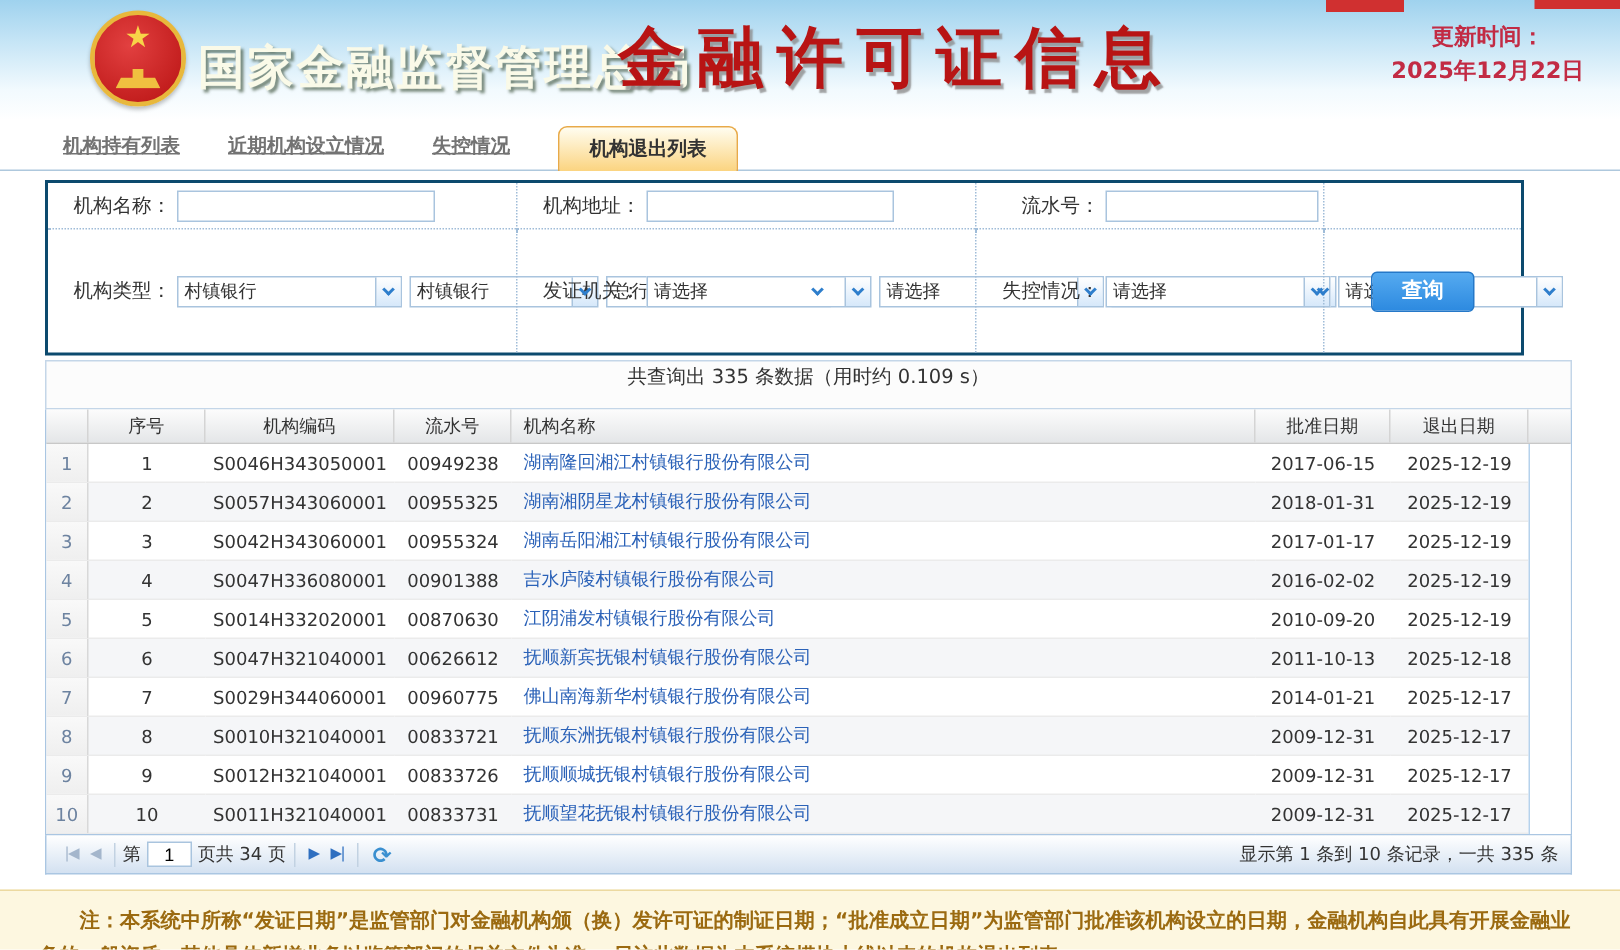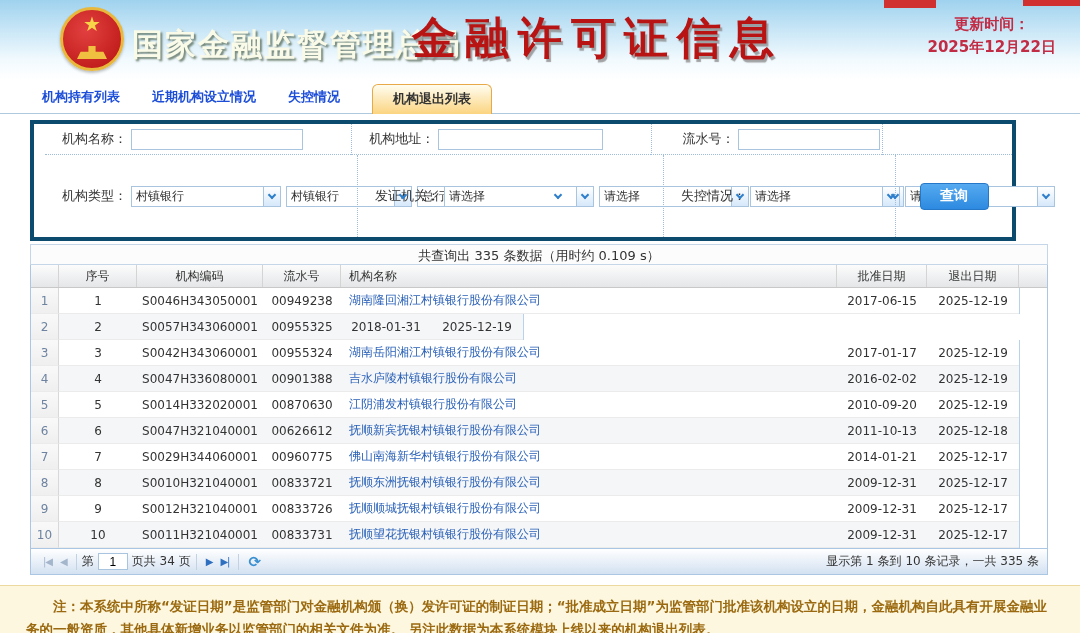--- a/index.html
+++ b/index.html
@@ -19,28 +19,28 @@
   .agency { position:absolute; left:132px; top:24px; font-size:31px; font-weight:bold; color:#fafae8;
             letter-spacing:2px; text-shadow:2px 2px 2px rgba(80,100,80,.75); white-space:nowrap; }
   .title-cn { position:absolute; left:412px; top:9px; font-size:44px; font-weight:bold;
               font-family:"DejaVu Serif","Liberation Serif",serif; color:#b81414; letter-spacing:9px;
               text-shadow:2px 3px 1px rgba(140,140,140,.8); white-space:nowrap; }
   .update { position:absolute; right:24px; top:13px; text-align:center; font-size:15px; font-weight:bold;
             color:#c22b44; line-height:23px; }
 
   
   .tabbar { height:34px; padding:9px 0 0 42px; border-bottom:1px solid #aec8dd; display:flex; align-items:flex-end; background:#fff; }
-  .tab-link { color:#1d4ed8; font-size:13px; font-weight:bold; margin-right:32px; padding-bottom:7px; cursor:pointer; white-space:nowrap; }
+  .tab-link { color:#737373; font-size:13px; font-weight:bold; margin-right:32px; padding-bottom:7px; cursor:pointer; white-space:nowrap;text-decoration:underline; }
   .tab-active { background:linear-gradient(#fffdf0,#fbd480); border:1px solid #e8aa48; border-bottom:none;
                 border-radius:6px 6px 0 0; padding:5px 20px 6px; font-size:13px; font-weight:bold; color:#333;
                 margin-bottom:-1px; margin-right:32px; white-space:nowrap; }
 
   
   .content { padding:6px 0 0 30px; }
-  .filter-panel { width:986px; border:4px solid #0c4a6e; background:#fff;padding-left:11px; }
+  .filter-panel { width:986px; border:2px solid #0c4a6e; background:#fff; }
   .f-row { display:flex; }
   .f-cell { display:flex; align-items:center; padding:4px 2px; }
   .f-row1 .f-cell { border-bottom:1px dotted #9fbcd8; height:31px; }
   .f-row2 .f-cell { height:82px; }
   .cw1 { width:312px; } .cw2 { width:306px; } .cw3 { width:232px; }
   .cw4 { width:132px; justify-content:center; }
   .f-cell.vsep { border-left:1px dotted #9fbcd8; }
   .f-label { width:80px; text-align:right; font-size:13px; color:#333; flex:none; margin-right:4px; white-space:nowrap; }
   .stack { display:flex; flex-direction:row; gap:5px; }
   .tinput { height:21px; border:1px solid #a9c4de; font-size:12px; padding:0 3px; background:#fff; }
@@ -50,21 +50,21 @@
   .sel .btn { width:17px; height:100%; border-left:1px solid #a9c4de; background:linear-gradient(#ffffff,#d6e8fa);
               display:flex; align-items:center; justify-content:center; flex:none; }
   .chev { width:6px; height:6px; border-right:2px solid #2e7ecc; border-bottom:2px solid #2e7ecc;
           transform:rotate(45deg); margin-top:-3px; }
   .sw { width:150px; } .sw-mid { width:126px; }
   .search-btn { width:69px; height:27px; border:1px solid #2578c8; border-radius:4px; color:#fff;
                 background:linear-gradient(#55aaf0,#2d8ae0); font-size:14px; font-weight:bold; cursor:pointer;
                 font-family:inherit; }
 
   
-  .summary { width:1018px; margin-top:3px; border:1px solid #c4d6e8; background:#fcfcfc; height:21px;
+  .summary { width:1018px; margin-top:3px; border:1px solid #c4d6e8; background:#fcfcfc; height:33px;
              line-height:21px; text-align:center; font-size:13px; color:#333; }
 
   
   .table { width:1018px; border:1px solid #aac6e2; border-top:none; }
   .thead { display:flex; height:23px; background:linear-gradient(#fcfcfc,#e4e6e8); border-bottom:1px solid #c8c8c8;
            font-size:12px; color:#333; }
   .th { display:flex; align-items:center; justify-content:center; border-right:1px solid #d4d4d4; }
   .th.name { justify-content:flex-start; padding-left:8px; }
   .th.strip { border-right:none; }
   .trow { display:flex; height:26px; font-size:12px; color:#333; background:#fff; }
@@ -235,20 +235,23 @@
     <div class="c adate w5">2017-06-15</div>
     <div class="c edate w6">2025-12-19</div>
     <div class="c strip w7"></div>
   </div>
 
   <div class="trow alt">
     <div class="c rownum w0">2</div>
     <div class="c seq w1">2</div>
     <div class="c code w2">S0057H343060001</div>
     <div class="c serial w3">00955325</div>
+    <div class="c name w4">
+              <a>湖南湘阴星龙村镇银行股份有限公司</a>
+            </div>
     <div class="c adate w5">2018-01-31</div>
     <div class="c edate w6">2025-12-19</div>
     <div class="c strip w7"></div>
   </div>
 
   <div class="trow">
     <div class="c rownum w0">3</div>
     <div class="c seq w1">3</div>
     <div class="c code w2">S0042H343060001</div>
     <div class="c serial w3">00955324</div>

